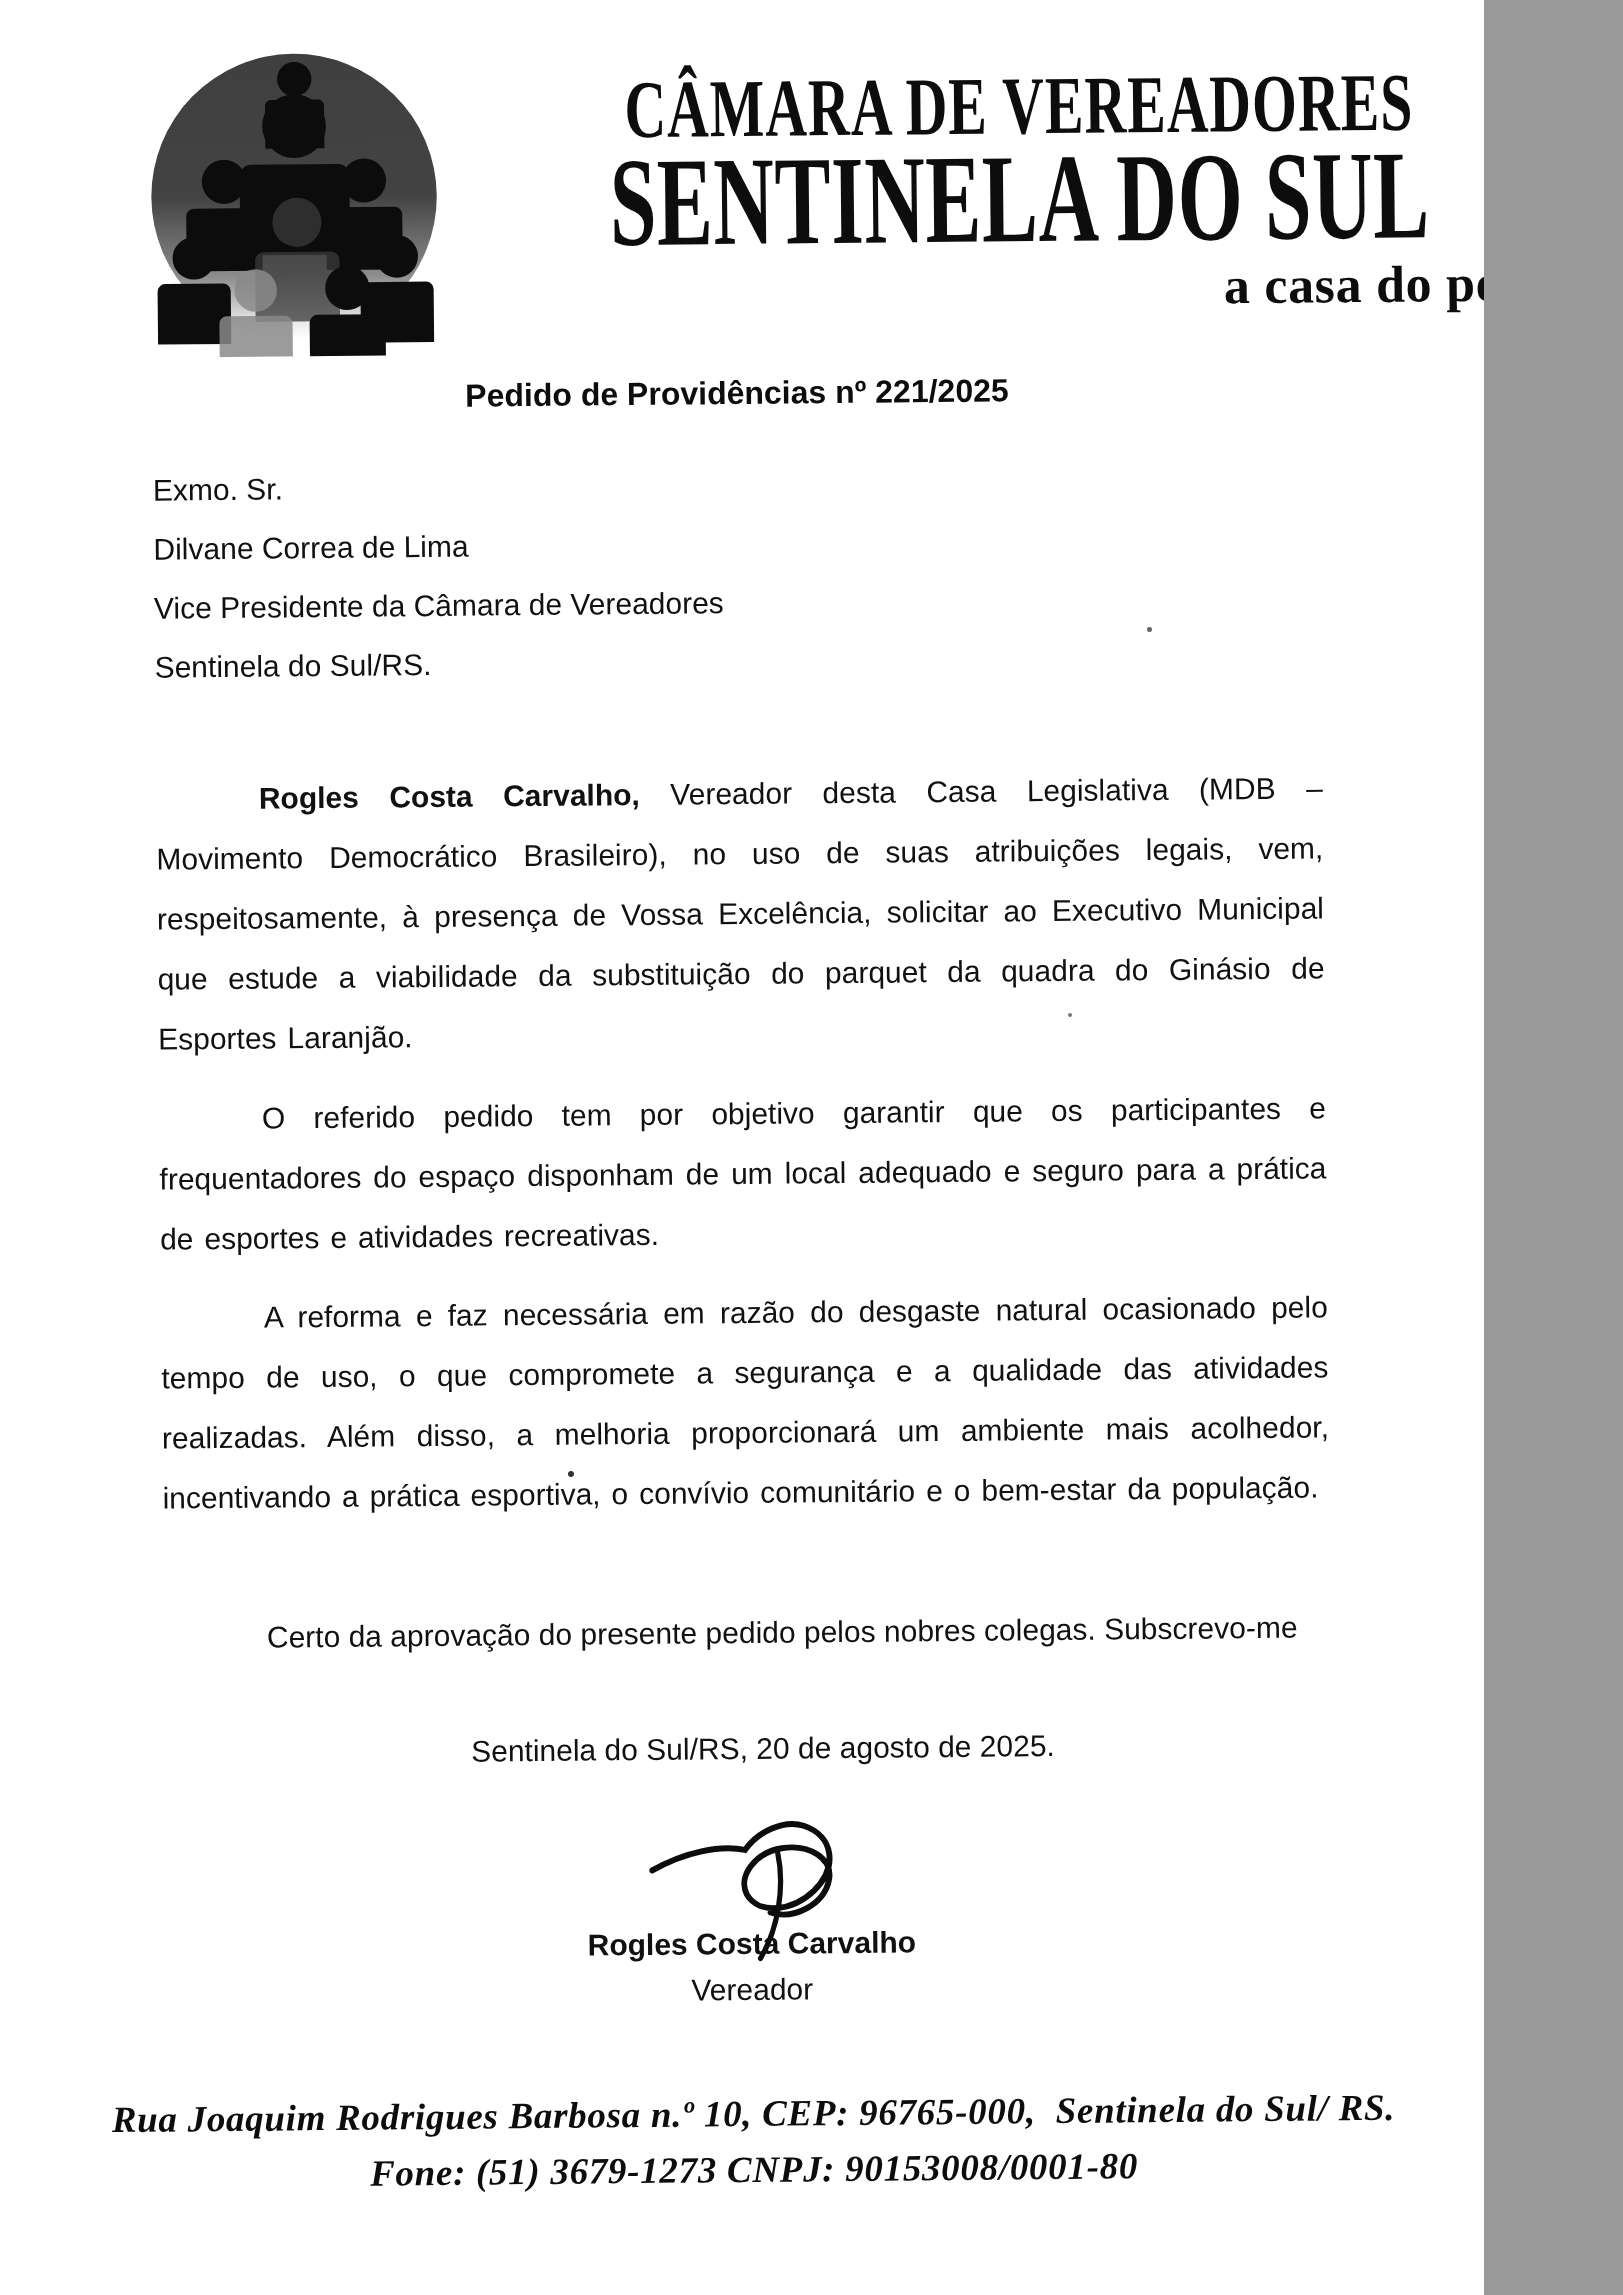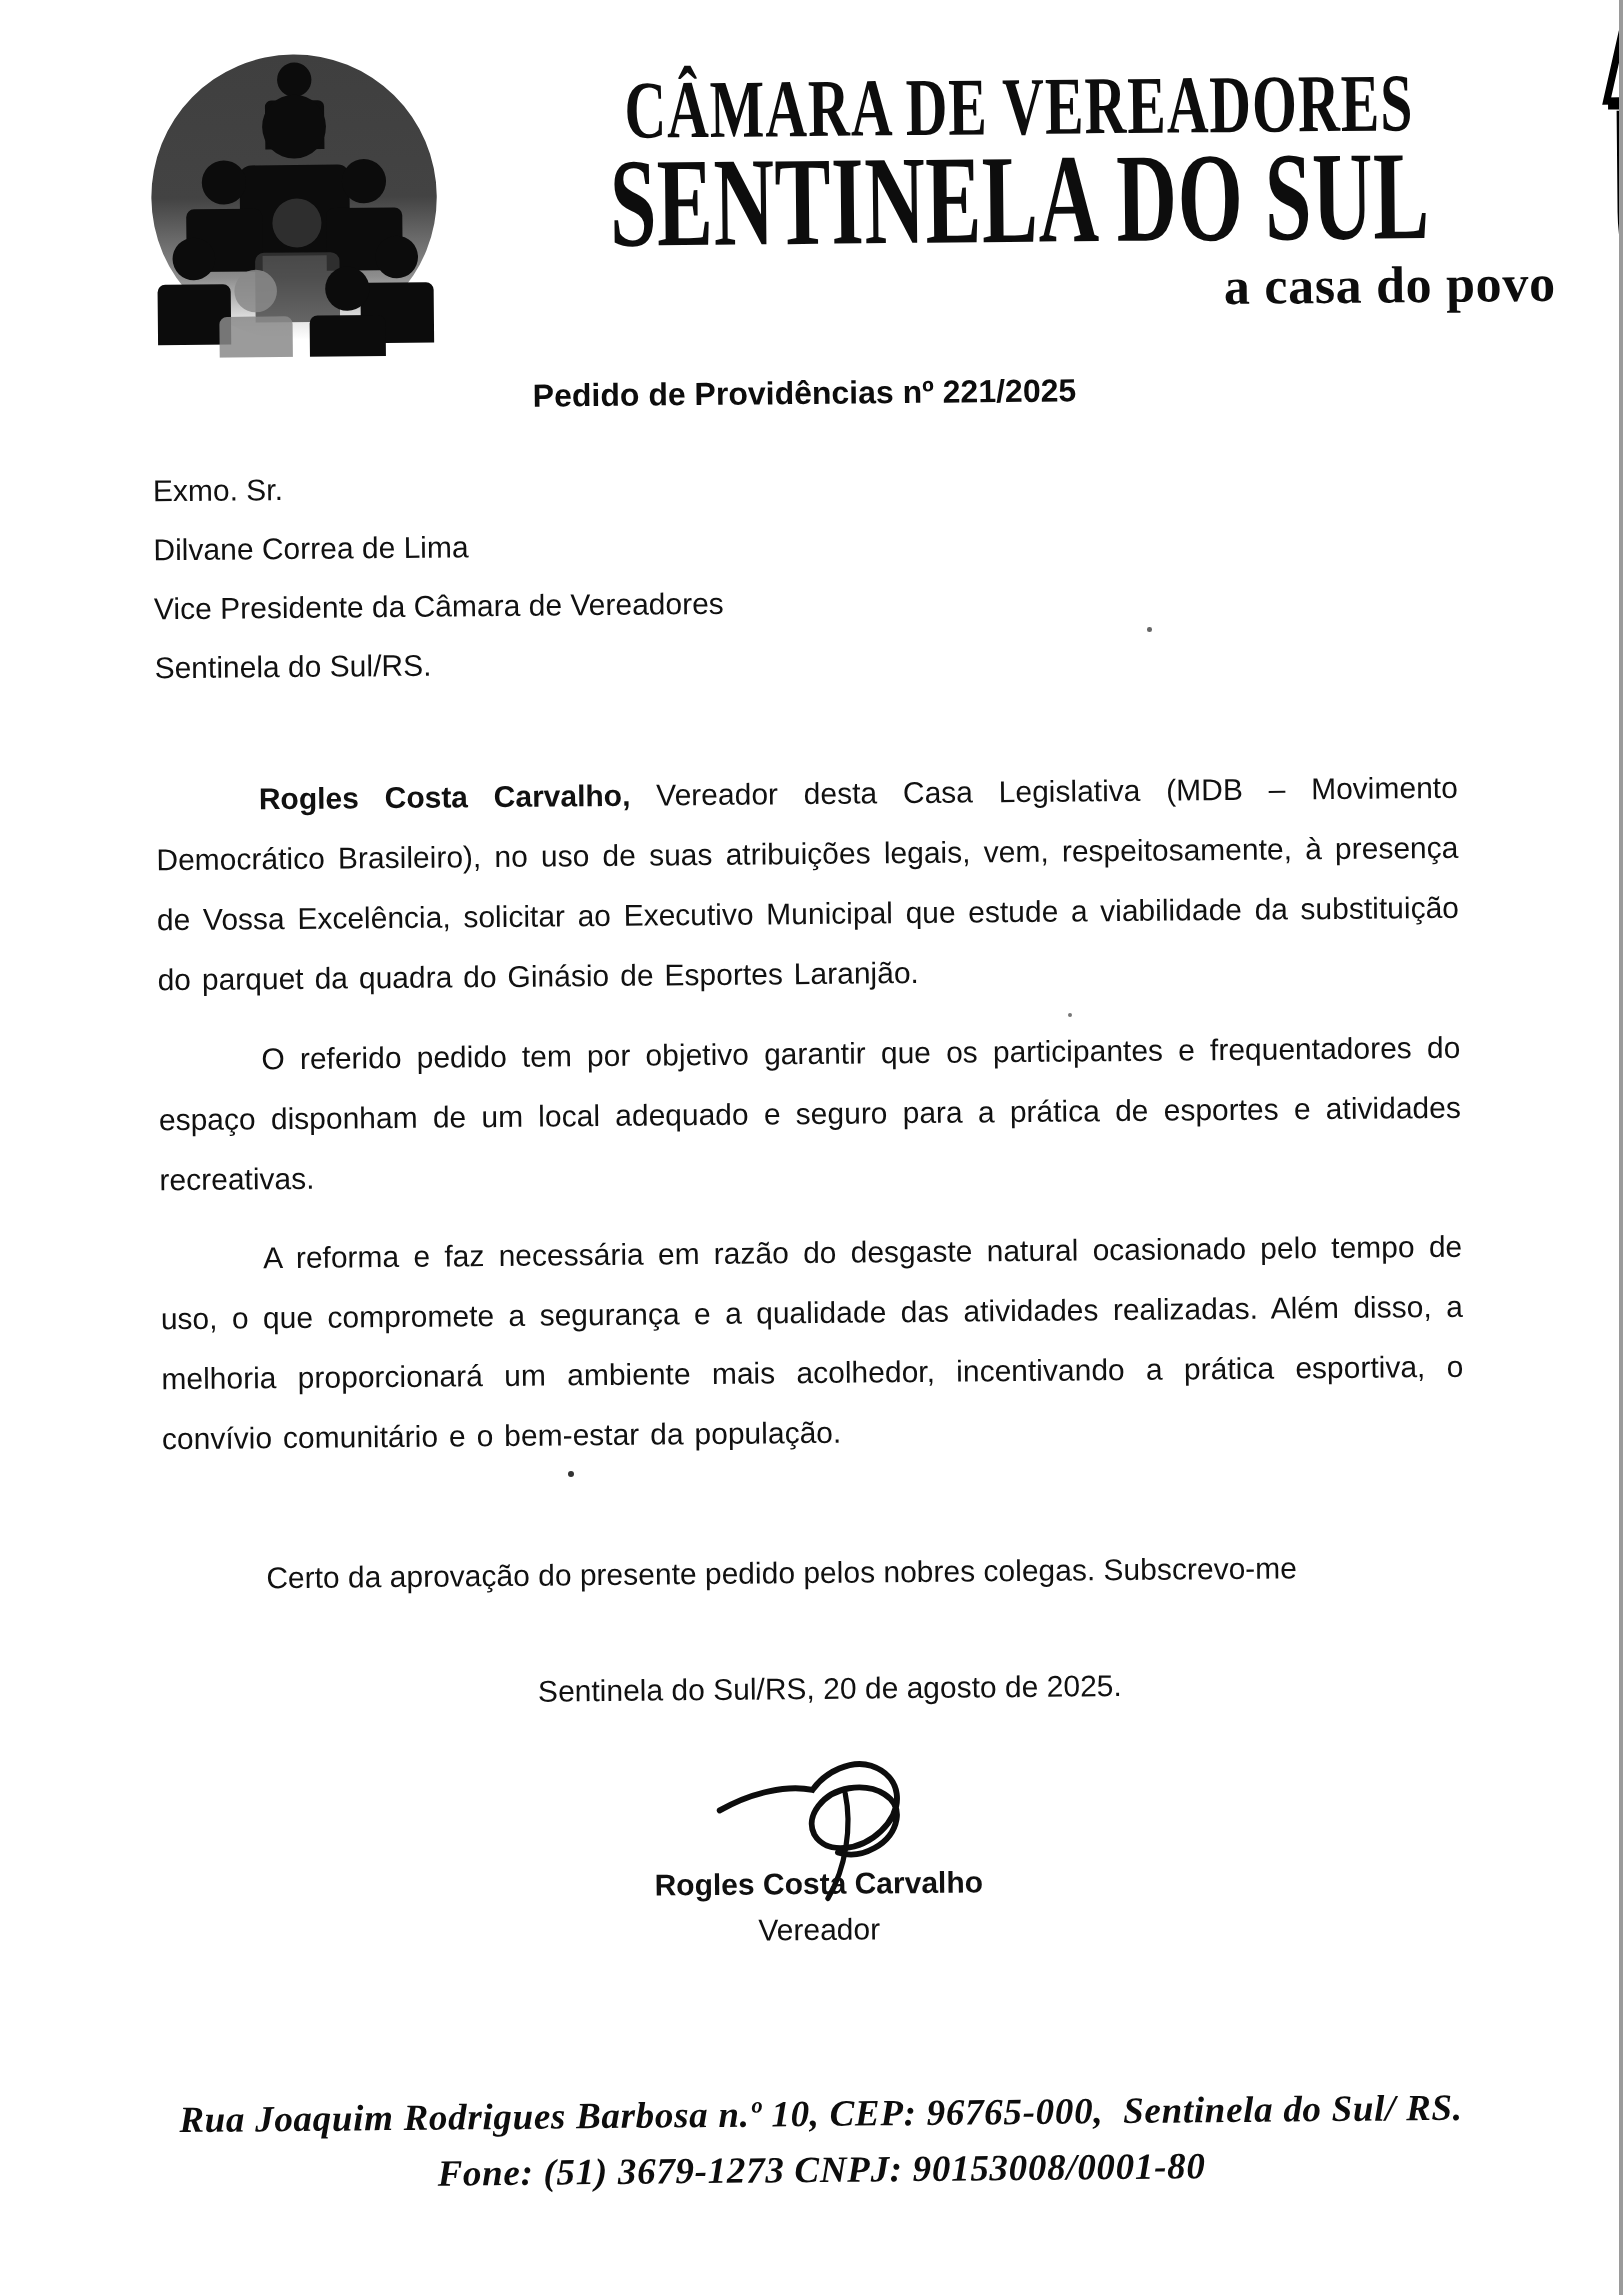--- a/index.html
+++ b/index.html
@@ -1,18 +1,18 @@
 <!DOCTYPE html>
 <html lang="pt-BR" style="font-size:10.5px"><head>
 <meta charset="utf-8">
 <style>
   html,body{margin:0;padding:0;background:#9a9a9a;}
   .page{
     position:relative;
-    width:1619px;height:2295px;
+    width:1484px;height:2295px;
     background:#ffffff;
     overflow:hidden;
     font-family:"Liberation Sans", sans-serif;
     color:#111;
   }
   .skew{
     position:absolute;inset:0;
     transform:rotate(-0.55deg);
     transform-origin:50% 40%;
   }

